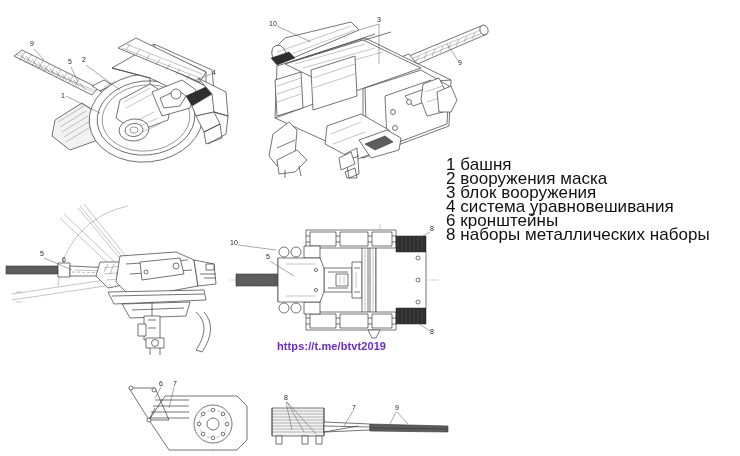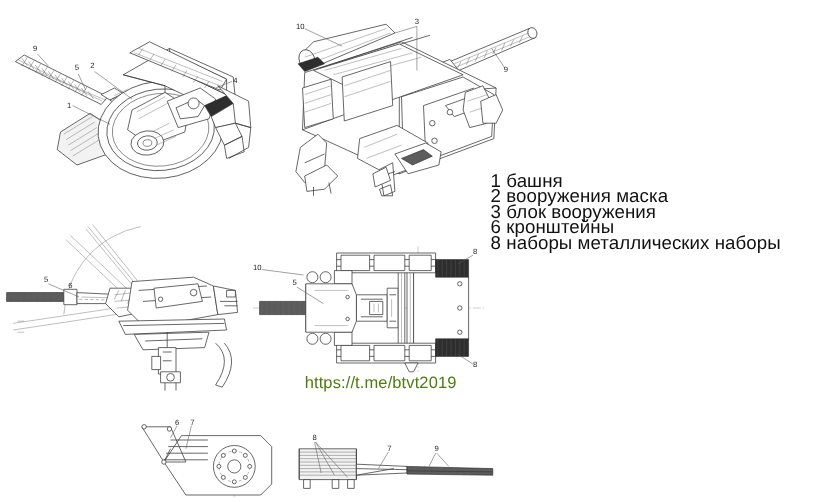--- a/index.html
+++ b/index.html
@@ -59,23 +59,23 @@
     white-space: nowrap;
     letter-spacing: 0.05px;
   }
   .legend-num { }
 
   
   #watermark {
     position: absolute;
     left: 277px;
     top: 340px;
-    font-size: 15px;
-    font-weight: normal;
-    color: #4d7c0f;
+    font-size: 11px;
+    font-weight: bold;
+    color: #6d28d9;
     letter-spacing: 0.1px;
     white-space: nowrap;
   }
 </style>
 </head>
 <body>
 
 <div class="sheet">
 
   <div class="view" style="left:0px; top:8px; width:250px; height:160px;">
@@ -518,20 +518,24 @@
     </div>
     <div class="legend-row">
       <span class="legend-num">2</span>
       <span>вооружения маска</span>
     </div>
     <div class="legend-row">
       <span class="legend-num">3</span>
       <span>блок вооружения</span>
     </div>
     <div class="legend-row">
+      <span class="legend-num">4</span>
+      <span>система уравновешивания</span>
+    </div>
+    <div class="legend-row">
       <span class="legend-num">6</span>
       <span>кронштейны</span>
     </div>
     <div class="legend-row">
       <span class="legend-num">8</span>
       <span>наборы металлических наборы</span>
     </div>
   </div>
 
   <div id="watermark">https://t.me/btvt2019</div>

